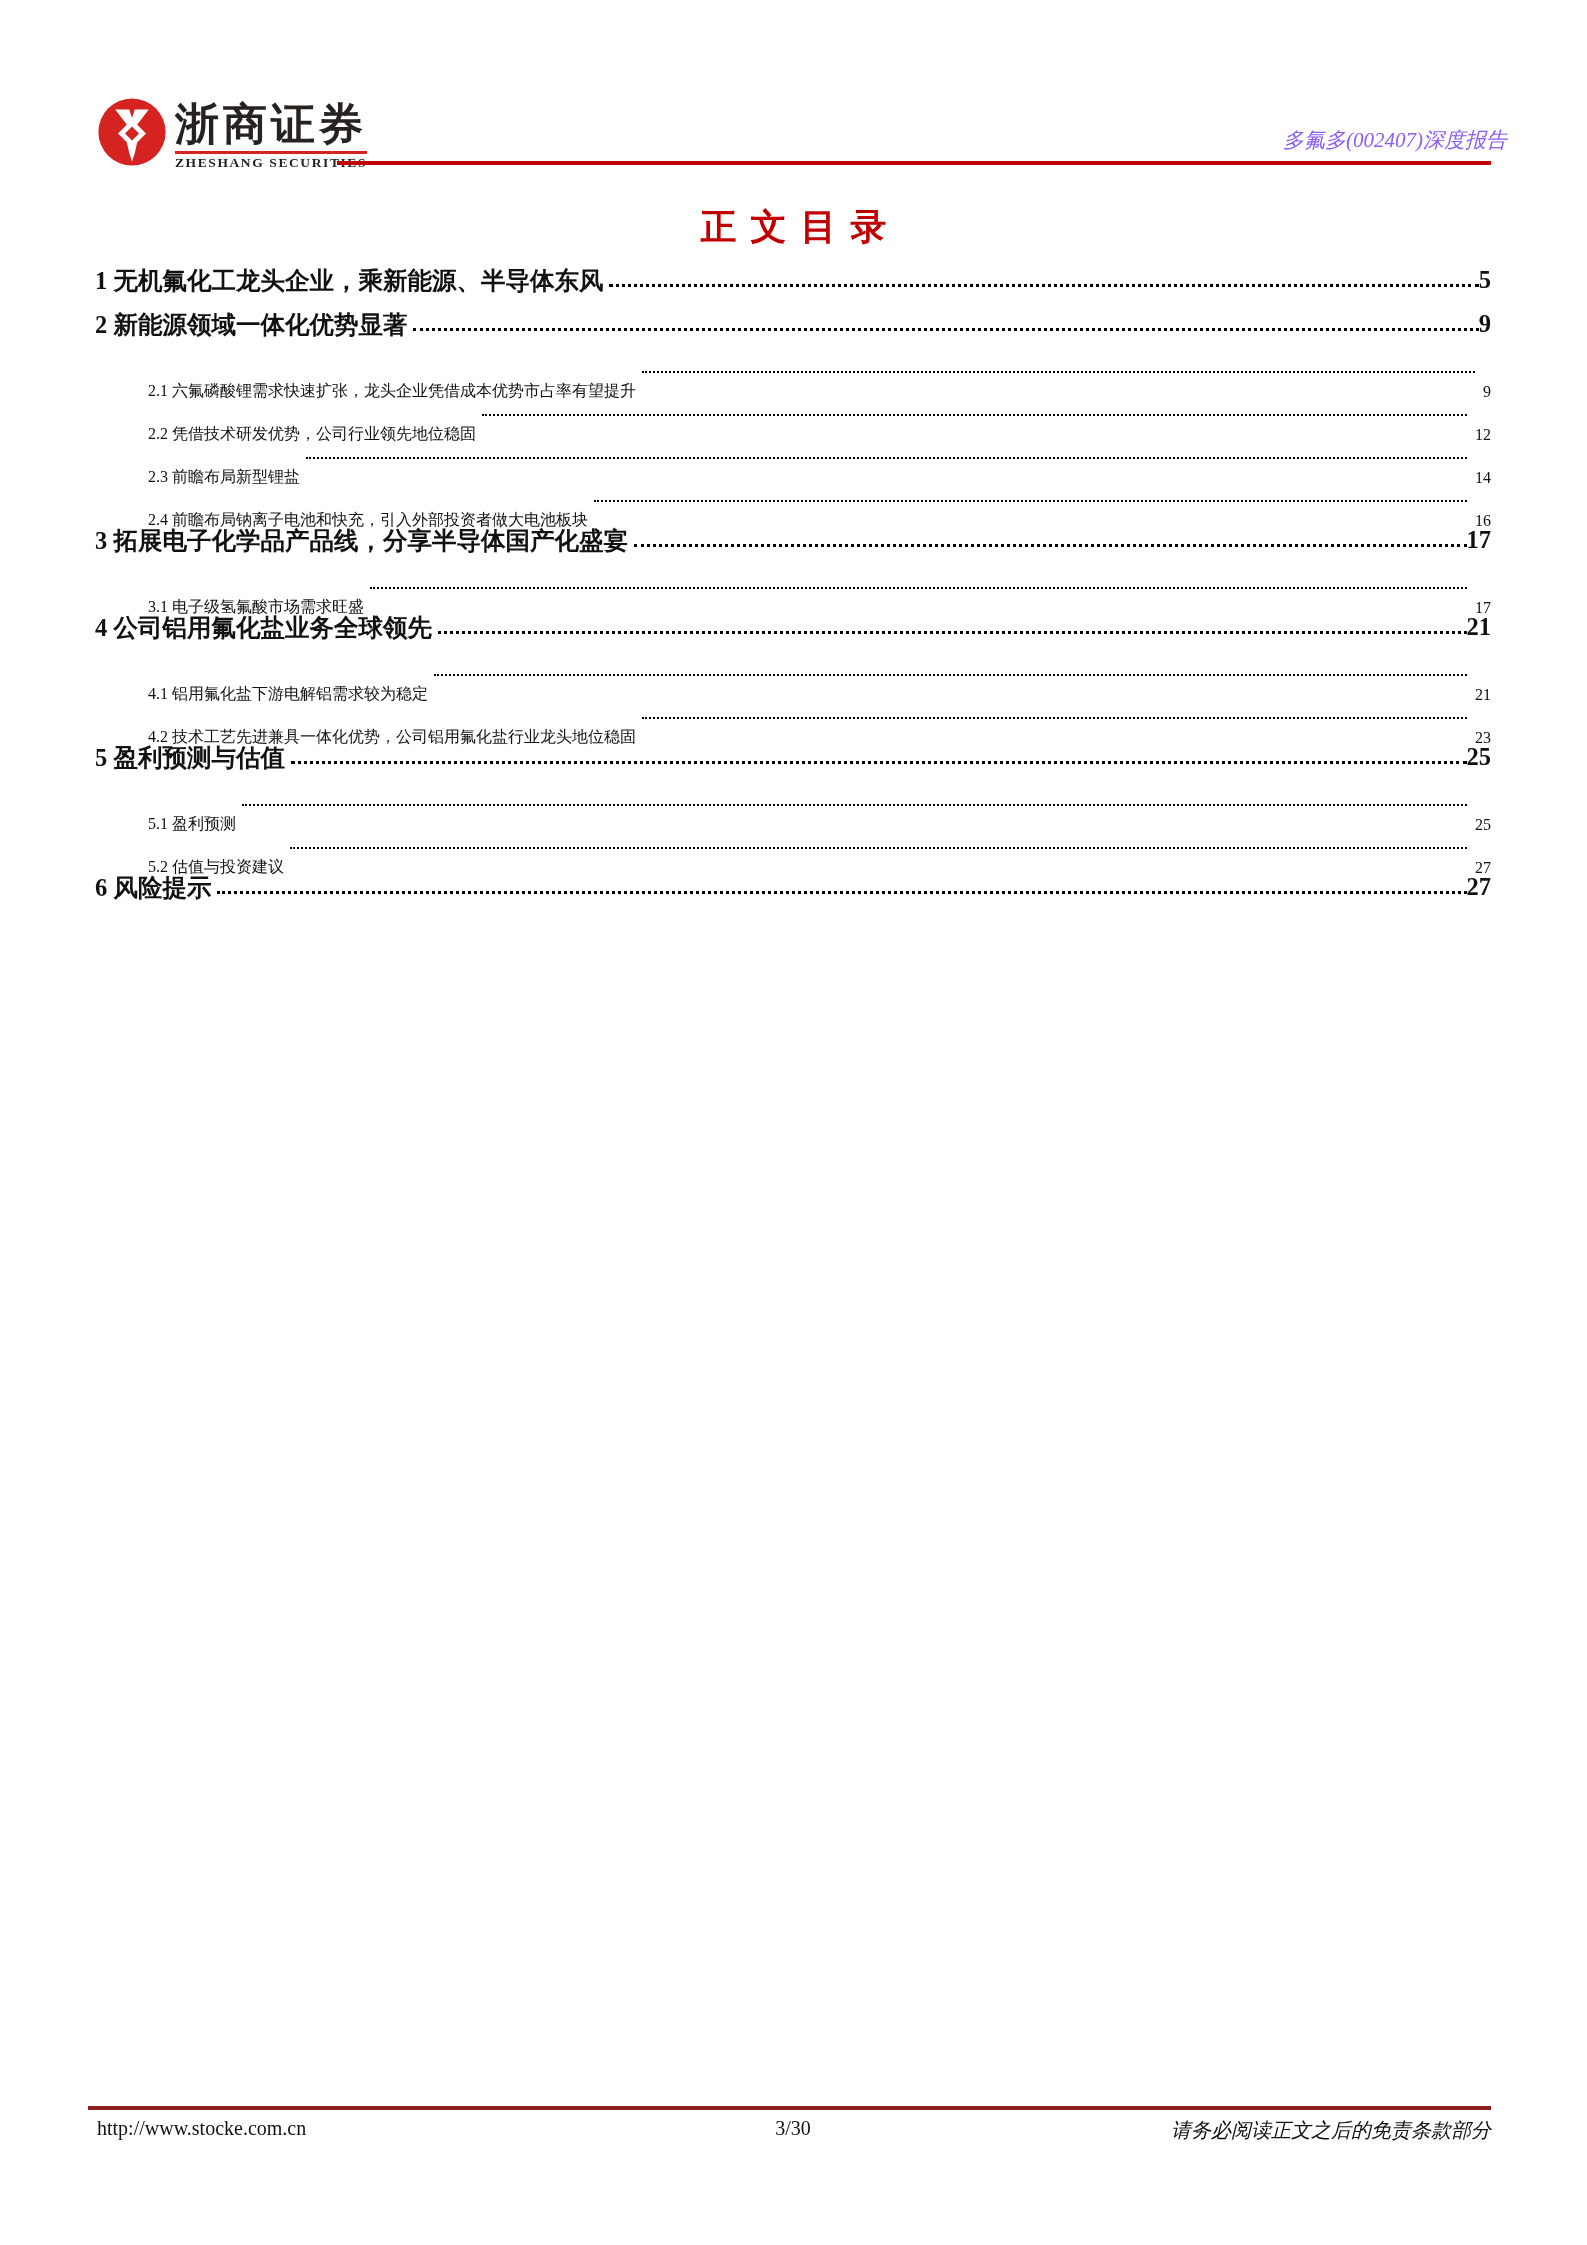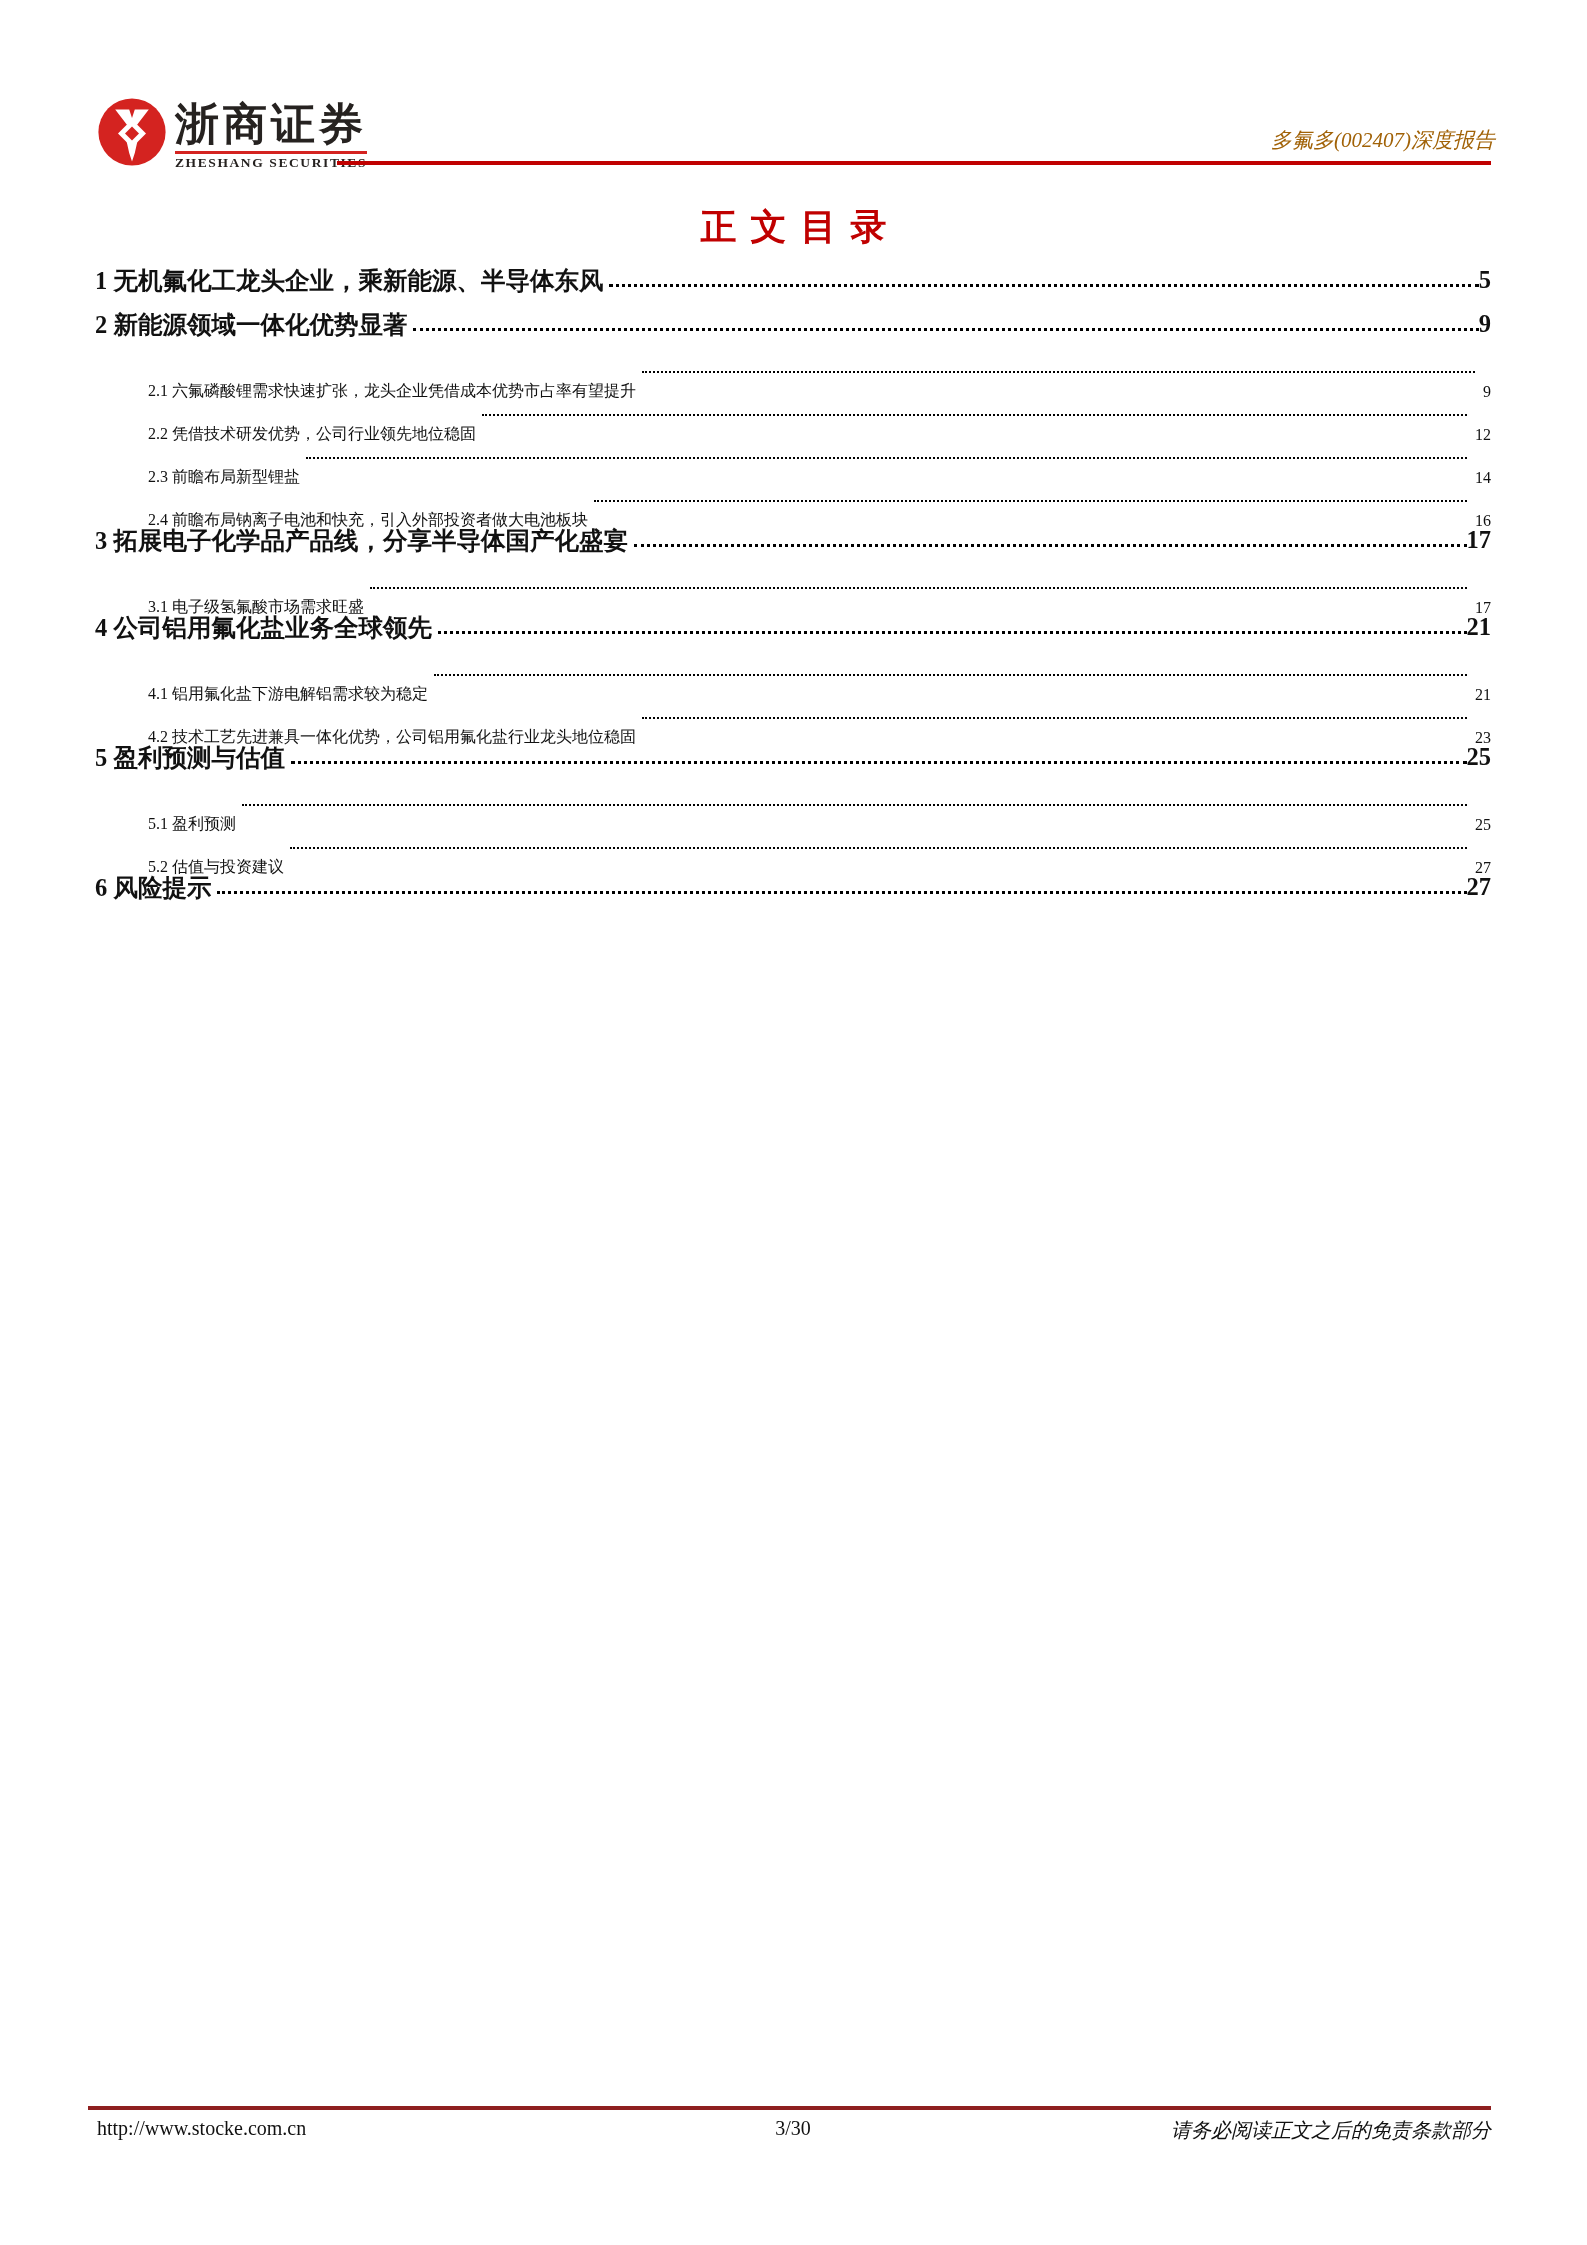--- a/index.html
+++ b/index.html
@@ -43,25 +43,25 @@
   }
   .brand-rule { height: 3px; background: var(--logo-red); margin: 2px 0 1px 0; }
   .brand-en {
     font-size: 13.5px;
     font-weight: bold;
     letter-spacing: 1.6px;
     color: #262220;
   }
   .report-label {
     position: absolute;
-    right: 92px;
+    right: 80px;
     top: 126px;
     font-size: 21px;
     font-style: italic;
-    color: #a16207;
+    color: #8b5cf6;
   }
   .header-rule {
     position: absolute;
     left: 337px;
     right: 96px;
     top: 161px;
     height: 4px;
     background: var(--accent);
   }
 

